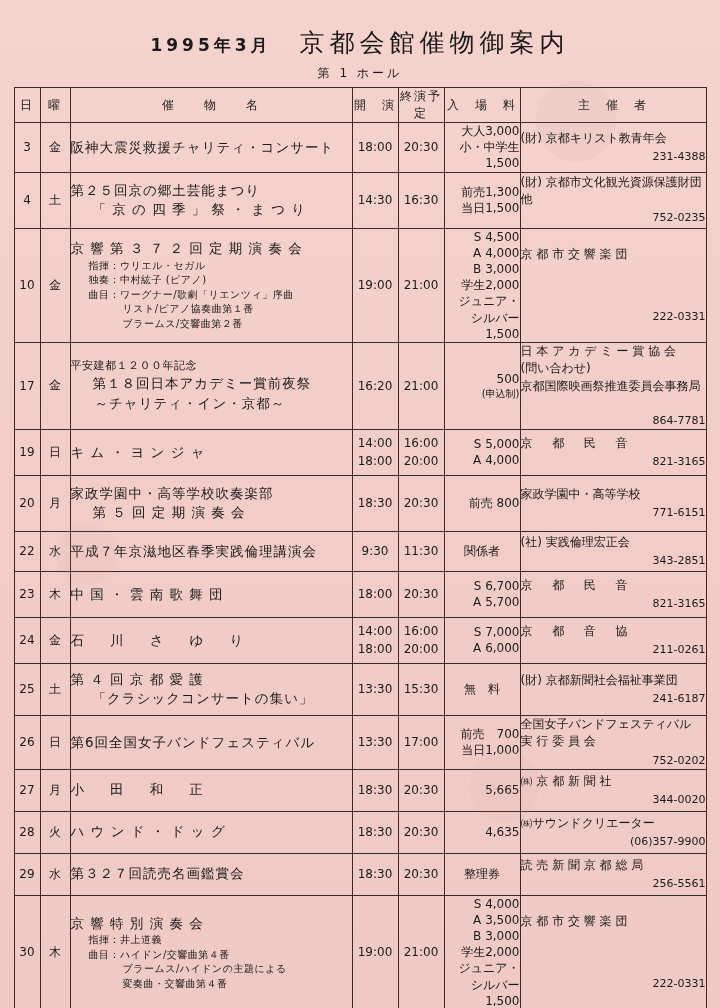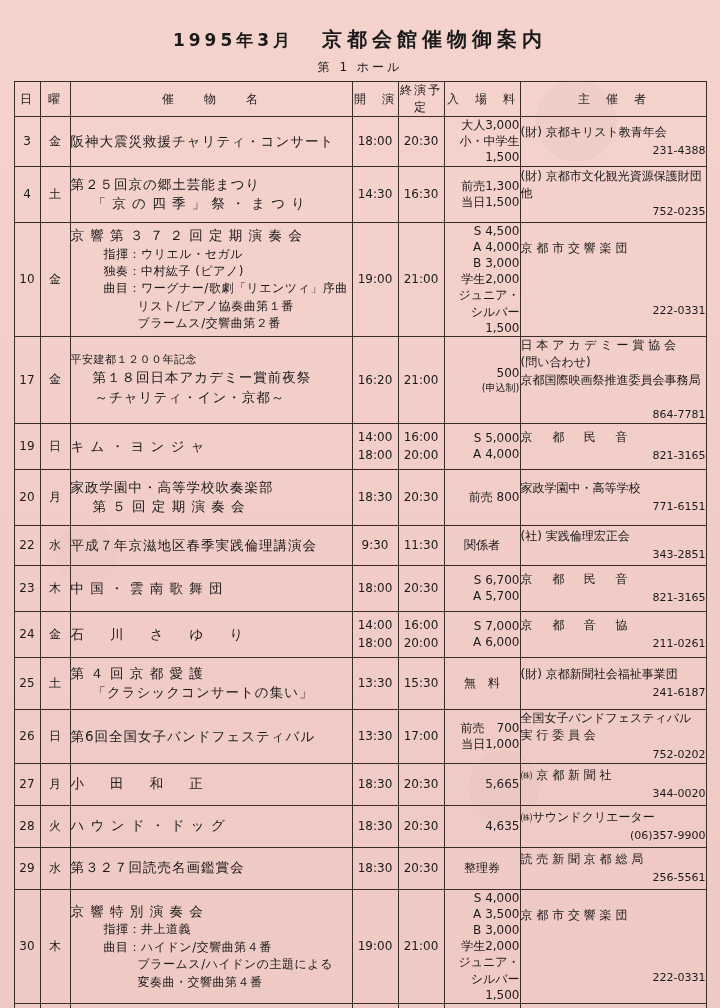--- a/index.html
+++ b/index.html
@@ -40,23 +40,23 @@
     gap: 28px;
     padding-top: 26px;
     padding-bottom: 6px;
   }
   .date-title {
     font-size: 17px;
     letter-spacing: 4px;
     font-weight: bold;
   }
   .main-title {
-    font-size: 20px;
+    font-size: 25px;
     letter-spacing: 5px;
-    font-weight: bold;
+    font-weight: normal;
   }
   .hall-row {
     text-align: center;
     font-size: 12px;
     letter-spacing: 3px;
     padding-bottom: 5px;
   }
   table.sched {
     border-collapse: collapse;
     width: 692px;
@@ -110,24 +110,23 @@
     position: relative;
   }
   .ev-line {
     white-space: pre;
   }
   .ev-main {
     font-size: 13.5px;
     letter-spacing: 1px;
   }
   .ev-sub {
-    font-size: 12px;
+    font-size: 10px;
     letter-spacing: 0.5px;
     padding-left: 18px;
-    margin-left: 15px;
   }
   .ev-note {
     font-size: 11px;
     letter-spacing: 0.5px;
   }
   .ev-indent { padding-left: 14px; margin-left: 8px; }
   .fee-line { display: block; }
   .fee-line.small { font-size: 10px; }
   .org-line { display: block; }
   .org-tel {

